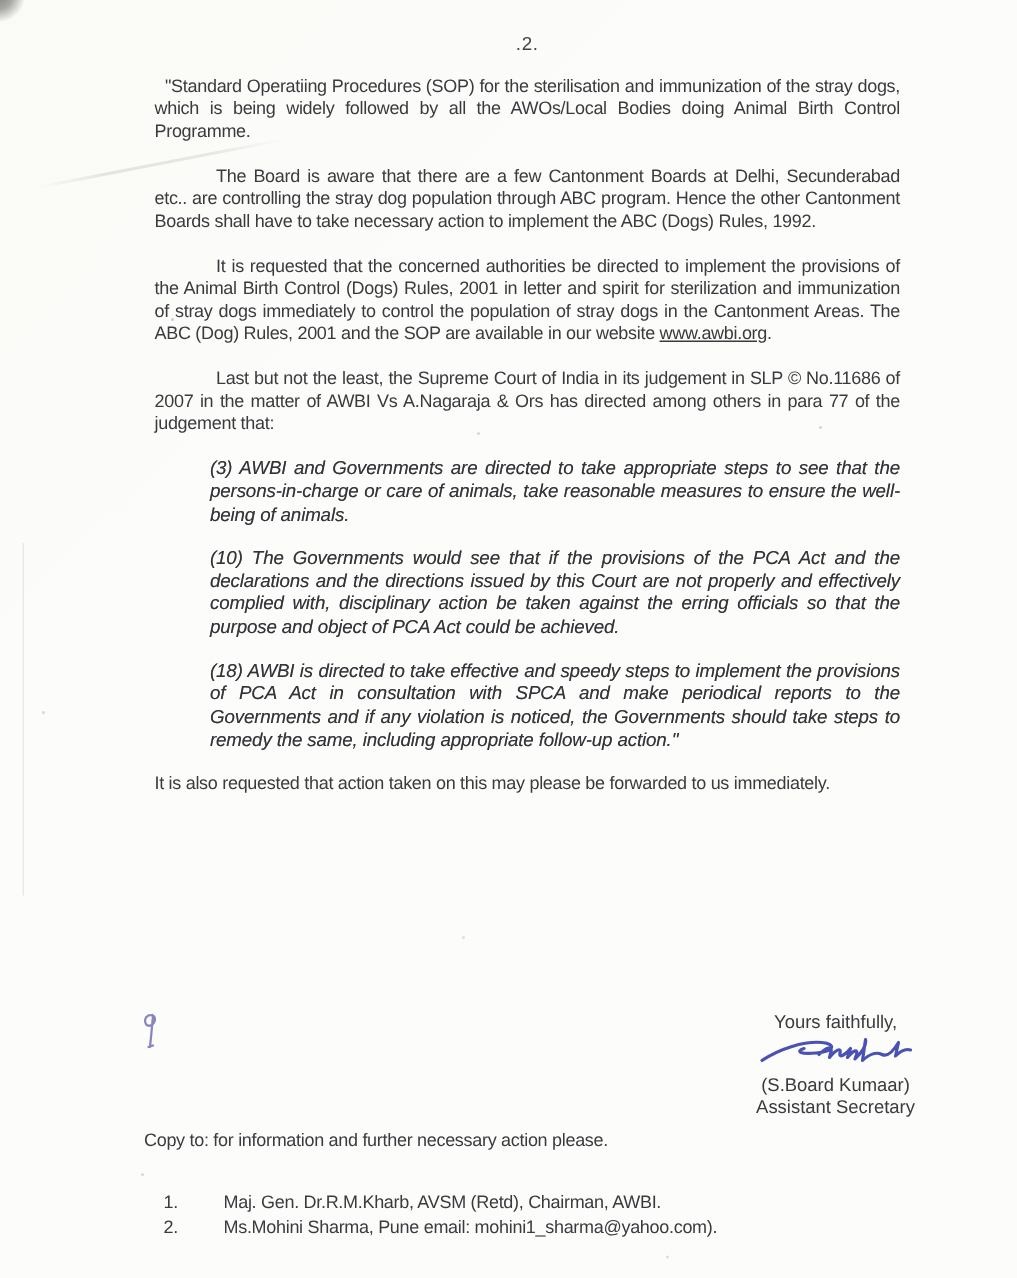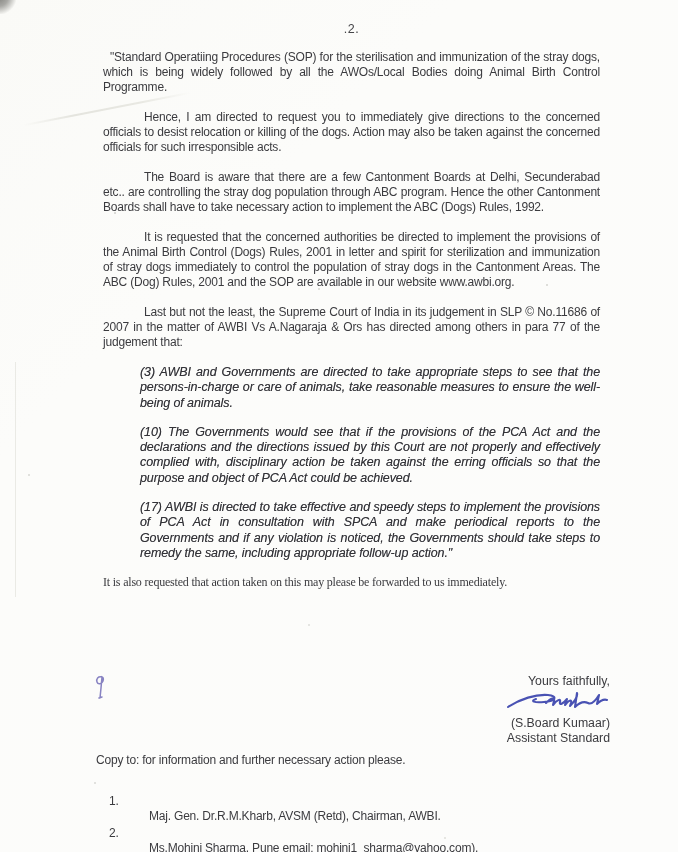--- a/index.html
+++ b/index.html
@@ -46,96 +46,95 @@
   }
   p.para{
     margin:0 0 15px 0;
     font-size:12px;line-height:15px;letter-spacing:-0.2px;
     text-align:justify;
     color:#3b3b3f;
   }
   p.para.indent{ text-indent:41px; }
   p.para.small-indent{ text-indent:7px; }
   .web-link{
-    color:#3b3b3f;cursor:pointer;
+    text-decoration:underline;color:#3b3b3f;cursor:pointer;
   }
   .quote-block{
     margin:0 0 14px 37px;
     width:460px;
     font-family:"Liberation Sans",sans-serif;
     font-style:italic;
     font-size:12.5px;line-height:15.3px;letter-spacing:-0.1px;
     text-align:justify;
     color:#333338;
     text-shadow:0 0 .4px rgba(40,40,50,.55);
   }
   .quote-block.q-first{ margin-top:10px; }
   .closing-line{
     margin:4px 0 0 0;
-    font-size:12px;letter-spacing:-0.2px;line-height:15px;color:#3b3b3f;font-family:Liberation Serif, serif;
+    font-size:12px;letter-spacing:-0.2px;line-height:15px;color:#3b3b3f;
   }
   
   .sign-block{
     position:absolute;right:68px;top:674px;
-    text-align:right;font-size:12.3px;line-height:15px;color:#3b3b3f;
+    text-align:center;font-size:12.3px;line-height:15px;color:#3b3b3f;
   }
   .sign-scrawl{ display:block;margin:1px 0 0 auto; }
   .ink-paraph{ position:absolute;left:92px;top:674px; }
   
   .copy-block{
     position:absolute;left:96px;top:753px;width:520px;
     font-size:12px;color:#3b3b3f;letter-spacing:-0.2px;
   }
   .copy-line{ margin:0 0 26px 0; }
   .recipient-row{ display:flex;margin:0 0 1px 0;line-height:16px; }
   .recipient-num{ width:40px;padding-left:13px;flex:none; }
-  .recipient-text{ flex:1;margin-top:15px; }
+  .recipient-text{ flex:1; }
 </style>
 </head>
 <body>
 
 <div class="page">
 
   <div class="smudge-top-left"></div>
   <div class="crease-line"></div>
   <div class="scan-edge-line"></div>
   <div class="speckles"></div>
 
   <div class="body-col">
 
     <div class="page-number">.2.</div>
 
     <p class="para small-indent">"Standard Operatiing Procedures (SOP) for the sterilisation and immunization of the stray dogs, which is being widely followed by all the AWOs/Local Bodies doing Animal Birth Control Programme.</p>
 
-    <p class="para indent">Hence, I am directed to request you to immediately give directions to the concerned officials to desist relocation or killing of the dogs. Action may also be taken against the concerned officials for such irresponsible acts.</p>
 
     <p class="para indent">The Board is aware that there are a few Cantonment Boards at Delhi, Secunderabad etc.. are controlling the stray dog population through ABC program. Hence the other Cantonment Boards shall have to take necessary action to implement the ABC (Dogs) Rules, 1992.</p>
 
     <p class="para indent"><span>It is requested that the concerned authorities be directed to implement the provisions of the Animal Birth Control (Dogs) Rules, 2001 in letter and spirit for sterilization and immunization of stray dogs immediately to control the population of stray dogs in the Cantonment Areas. The ABC (Dog) Rules, 2001 and the SOP are available in our website </span><span class="web-link">www.awbi.org</span><span>.</span></p>
 
     <p class="para indent">Last but not the least, the Supreme Court of India in its judgement in SLP © No.11686 of 2007 in the matter of AWBI Vs A.Nagaraja &amp; Ors has directed among others in para 77 of the judgement that:</p>
 
     <div class="quote-block q-first">(3) AWBI and Governments are directed to take appropriate steps to see that the persons-in-charge or care of animals, take reasonable measures to ensure the well-being of animals.</div>
     <div class="quote-block">(10) The Governments would see that if the provisions of the PCA Act and the declarations and the directions issued by this Court are not properly and effectively complied with, disciplinary action be taken against the erring officials so that the purpose and object of PCA Act could be achieved.</div>
-    <div class="quote-block">(17) AWBI is directed to take effective and speedy steps to implement the provisions of PCA Act in consultation with SPCA and make periodical reports to the Governments and if any violation is noticed, the Governments should take steps to remedy the same, including appropriate follow-up action."</div>
+    <div class="quote-block">(18) AWBI is directed to take effective and speedy steps to implement the provisions of PCA Act in consultation with SPCA and make periodical reports to the Governments and if any violation is noticed, the Governments should take steps to remedy the same, including appropriate follow-up action."</div>
 
     <p class="closing-line">It is also requested that action taken on this may please be forwarded to us immediately.</p>
   </div>
 
   <svg class="ink-paraph" width="18" height="30" viewBox="0 0 18 30">
     <path d="M10,3 C6,2 4,5 5,8 C6,11 10,10 11,7 C12,4 10,3 10,3 L9,14 L8,24 M7,24 L10,23" fill="none" stroke="#6a64b4" stroke-width="1.5" stroke-linecap="round" opacity="0.8"></path>
   </svg>
 
   <div class="sign-block">
     <div>Yours faithfully,</div>
     <svg class="sign-scrawl" width="104" height="26" viewBox="0 0 104 26">
       <path d="M2,17 C14,9 30,4 42,5 C52,6 50,11 38,12 C28,13 24,11 30,9 M40,13 C45,8 49,7 48,11 L47,15 C51,10 55,8 54,12 C53,16 58,13 61,9 L59,15 C63,10 66,9 65,13 L64,16 C68,12 72,7 71,3 L69,17 C73,13 78,11 82,13 C86,15 90,10 93,5 L91,14 C94,11 98,9 101,10" fill="none" stroke="#3a43ac" stroke-width="2.1" stroke-linecap="round" stroke-linejoin="round" opacity="0.92"></path>
     </svg>
     <div>(S.Board Kumaar)</div>
-    <div>Assistant Standard</div>
+    <div>Assistant Secretary</div>
   </div>
 
   <div class="copy-block">
     <div class="copy-line">Copy to: for information and further necessary action please.</div>
     <div class="recipient-row">
       <span class="recipient-num">1.</span>
       <span class="recipient-text">Maj. Gen. Dr.R.M.Kharb, AVSM (Retd), Chairman, AWBI.</span>
     </div>
     <div class="recipient-row">
       <span class="recipient-num">2.</span>

